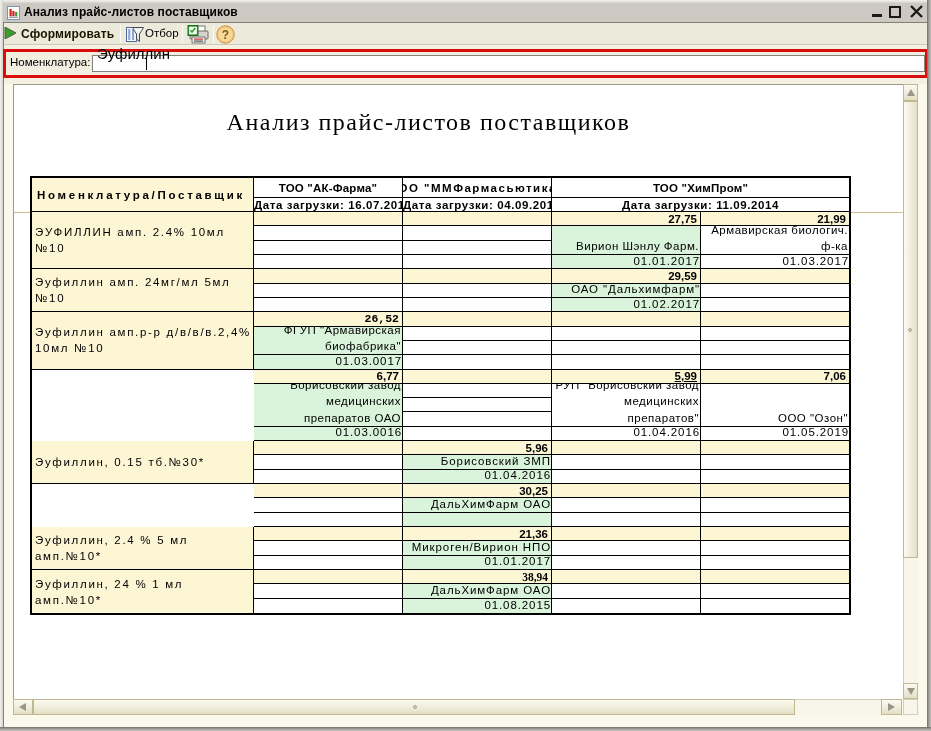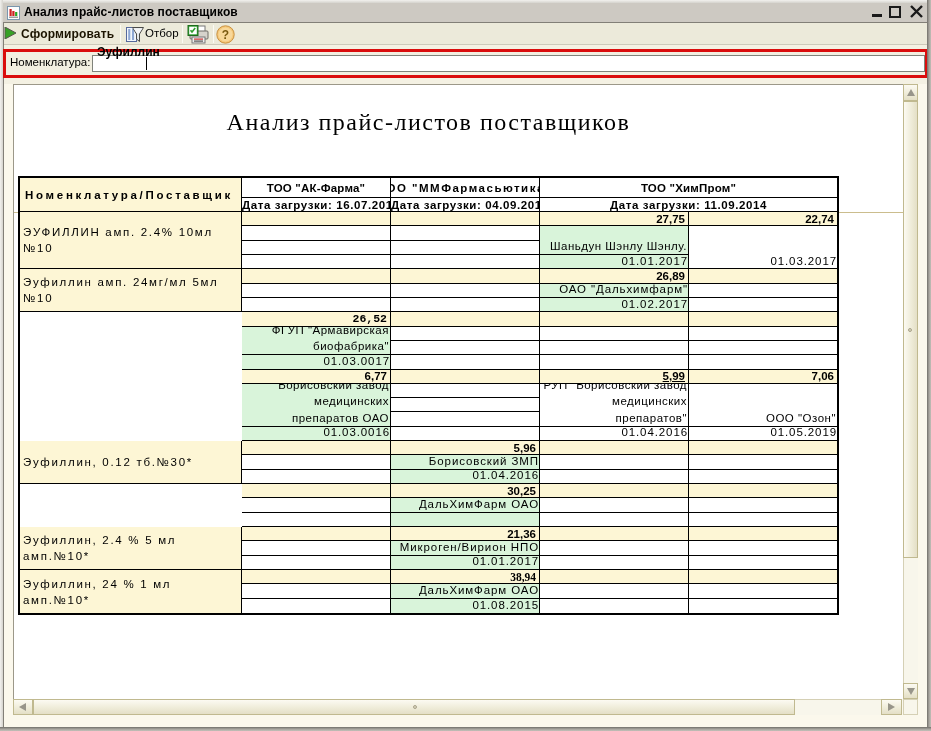--- a/index.html
+++ b/index.html
@@ -16,28 +16,28 @@
 
 #toolbar { left:4px; top:23px; width:923px; height:22px; background:#eceada; border-bottom:1px solid #cdcaba; }
 .tsep { top:25px; width:1px; height:18px; background:#cbc8b7; border-right:1px solid #fbfaf3; }
 #tb-text1 { left:21px; top:27px; font-size:12px; font-weight:bold; color:#1c1400; letter-spacing:0.15px; }
 #tb-text2 { left:145px; top:27px; font-size:11.5px; color:#000; }
 
 #fpanel { left:4px; top:45px; width:923px; height:39px; background:#f4f1e3; }
 #redbox { left:3px; top:49px; width:925px; height:29px; border:3px solid #da0d0d; background:#f2efe1; }
 #flabel { left:10px; top:56px; font-size:11.5px; color:#000; }
 #finput { left:92px; top:55px; width:833px; height:17px; background:#fff; border:1px solid #80837b; }
-#ftext { left:97px; top:45px; font-size:12px; color:#000;font-weight:bold; }
+#ftext { left:97px; top:45px; font-size:15px; color:#000; }
 #caret { left:146px; top:57px; width:1px; height:13px; background:#000; }
 
 #page { left:13px; top:84px; width:890px; height:615px; background:#fff; border-left:1px solid #9c9889; border-top:1px solid #9c9889; overflow:hidden; }
 #gridline { left:0px; top:127px; width:890px; height:1px; background:#cbbd8d; }
 #rtitle { left:4px; top:24px; width:821px; text-align:center; font-family:"Liberation Serif",serif; font-size:24px; letter-spacing:1.5px; color:#000; }
 
-#tbl { left:4px; top:91px; width:821px; height:439px; border:2px solid #000; display:grid;
+#tbl { left:16px; top:91px; width:821px; height:439px; border:2px solid #000; display:grid;
        grid-template-columns:222px 149px 149px 149px 148px;
        grid-template-rows:20px 14px repeat(28,1fr); background:#fff; }
 #tbl > div { border-right:1px solid #000; border-bottom:1px solid #000; overflow:hidden;
              display:flex; font-size:11.5px; color:#000; }
 #tbl > div.lc { border-right:none; }
 #tbl > div.lr { border-bottom:none; }
 .bg-y { background:#fdf6d5; }
 .bg-g { background:#d9f4da; }
 .num { font-weight:bold; justify-content:flex-end; align-items:center; padding-right:3px; font-size:12px; }
 .txt { justify-content:flex-end; align-items:flex-end; padding-right:1px; text-align:right; line-height:16.2px; font-size:12px; letter-spacing:0.5px; white-space:nowrap; }
@@ -115,45 +115,47 @@
 <div class="h1" style="grid-column:2/span 1; grid-row:1/span 1; ">ТОО "АК-Фарма"</div>
 <div class="h1" style="grid-column:3/span 1; grid-row:1/span 1; ">
         <span style="letter-spacing:1.5px;">ТОО "ММФармасьютика"</span>
       </div>
 <div class="h1 lc" style="grid-column:4/span 2; grid-row:1/span 1; ">ТОО "ХимПром"</div>
 <div class="h2" style="grid-column:2/span 1; grid-row:2/span 1; ">Дата загрузки: 16.07.2014</div>
 <div class="h2" style="grid-column:3/span 1; grid-row:2/span 1; ">Дата загрузки: 04.09.2014</div>
 <div class="h2 h2c lc" style="grid-column:4/span 2; grid-row:2/span 1; ">Дата загрузки: 11.09.2014</div>
 <div class="lbl bg-y" style="grid-column:1/span 1; grid-row:3/span 4; ">ЭУФИЛЛИН амп. 2.4% 10мл<br>№10</div>
 <div class="num bg-y" style="grid-column:4/span 1; grid-row:3/span 1; ">27,75</div>
-<div class="txt bg-g" style="grid-column:4/span 1; grid-row:4/span 2; ">Шаньдун Шэнлу Шэнлу.</div>
+<div class="txt bg-g" style="grid-column:4/span 1; grid-row:4/span 2; ">Вирион Шэнлу Фарм.</div>
 <div class="dat bg-g" style="grid-column:4/span 1; grid-row:6/span 1; ">01.01.2017</div>
-<div class="num bg-y lc" style="grid-column:5/span 1; grid-row:3/span 1; ">22,74</div>
+<div class="num bg-y lc" style="grid-column:5/span 1; grid-row:3/span 1; ">21,99</div>
+<div class="txt lc" style="grid-column:5/span 1; grid-row:4/span 2; ">Армавирская биологич.<br>ф-ка</div>
 <div class="dat lc" style="grid-column:5/span 1; grid-row:6/span 1; ">01.03.2017</div>
 <div class="bg-y" style="grid-column:2/span 1; grid-row:3/span 1; "></div>
 <div class="" style="grid-column:2/span 1; grid-row:4/span 1; "></div>
 <div class="" style="grid-column:2/span 1; grid-row:5/span 1; "></div>
 <div class="" style="grid-column:2/span 1; grid-row:6/span 1; "></div>
 <div class="bg-y" style="grid-column:3/span 1; grid-row:3/span 1; "></div>
 <div class="" style="grid-column:3/span 1; grid-row:4/span 1; "></div>
 <div class="" style="grid-column:3/span 1; grid-row:5/span 1; "></div>
 <div class="" style="grid-column:3/span 1; grid-row:6/span 1; "></div>
 <div class="lbl bg-y" style="grid-column:1/span 1; grid-row:7/span 3; ">Эуфиллин амп. 24мг/мл 5мл<br>№10</div>
-<div class="num bg-y" style="grid-column:4/span 1; grid-row:7/span 1; ">26,89</div>
+<div class="num bg-y" style="grid-column:4/span 1; grid-row:7/span 1; ">29,59</div>
 <div class="dat bg-g" style="grid-column:4/span 1; grid-row:8/span 1; ">ОАО "Дальхимфарм"</div>
 <div class="dat bg-g" style="grid-column:4/span 1; grid-row:9/span 1; ">01.02.2017</div>
 <div class="bg-y" style="grid-column:2/span 1; grid-row:7/span 1; "></div>
 <div class="" style="grid-column:2/span 1; grid-row:8/span 1; "></div>
 <div class="" style="grid-column:2/span 1; grid-row:9/span 1; "></div>
 <div class="bg-y" style="grid-column:3/span 1; grid-row:7/span 1; "></div>
 <div class="" style="grid-column:3/span 1; grid-row:8/span 1; "></div>
 <div class="" style="grid-column:3/span 1; grid-row:9/span 1; "></div>
 <div class="bg-y lc" style="grid-column:5/span 1; grid-row:7/span 1; "></div>
 <div class=" lc" style="grid-column:5/span 1; grid-row:8/span 1; "></div>
 <div class=" lc" style="grid-column:5/span 1; grid-row:9/span 1; "></div>
+<div class="lbl bg-y" style="grid-column:1/span 1; grid-row:10/span 4; ">Эуфиллин амп.р-р д/в/в/в.2,4%<br>10мл №10</div>
 <div class="num bg-y" style="grid-column:2/span 1; grid-row:10/span 1;font-family:Liberation Mono, monospace; ">26,52</div>
 <div class="txt bg-g" style="grid-column:2/span 1; grid-row:11/span 2; ">ФГУП "Армавирская<br>биофабрика"</div>
 <div class="dat bg-g" style="grid-column:2/span 1; grid-row:13/span 1; ">01.03.0017</div>
 <div class="bg-y" style="grid-column:3/span 1; grid-row:10/span 1; "></div>
 <div class="" style="grid-column:3/span 1; grid-row:11/span 1; "></div>
 <div class="" style="grid-column:3/span 1; grid-row:12/span 1; "></div>
 <div class="" style="grid-column:3/span 1; grid-row:13/span 1; "></div>
 <div class="bg-y" style="grid-column:4/span 1; grid-row:10/span 1; "></div>
 <div class="" style="grid-column:4/span 1; grid-row:11/span 1; "></div>
 <div class="" style="grid-column:4/span 1; grid-row:12/span 1; "></div>
@@ -169,21 +171,21 @@
 <div class="txt" style="grid-column:4/span 1; grid-row:15/span 3; ">РУП "Борисовский завод<br>медицинских<br>препаратов"</div>
 <div class="dat" style="grid-column:4/span 1; grid-row:18/span 1; ">01.04.2016</div>
 <div class="num bg-y lc" style="grid-column:5/span 1; grid-row:14/span 1; ">7,06</div>
 <div class="txt lc" style="grid-column:5/span 1; grid-row:15/span 3; ">ООО "Озон"</div>
 <div class="dat lc" style="grid-column:5/span 1; grid-row:18/span 1; ">01.05.2019</div>
 <div class="bg-y" style="grid-column:3/span 1; grid-row:14/span 1; "></div>
 <div class="" style="grid-column:3/span 1; grid-row:15/span 1; "></div>
 <div class="" style="grid-column:3/span 1; grid-row:16/span 1; "></div>
 <div class="" style="grid-column:3/span 1; grid-row:17/span 1; "></div>
 <div class="" style="grid-column:3/span 1; grid-row:18/span 1; "></div>
-<div class="lbl bg-y" style="grid-column:1/span 1; grid-row:19/span 3; ">Эуфиллин, 0.12 тб.№30*</div>
+<div class="lbl bg-y" style="grid-column:1/span 1; grid-row:19/span 3; ">Эуфиллин, 0.15 тб.№30*</div>
 <div class="num bg-y" style="grid-column:3/span 1; grid-row:19/span 1; ">5,96</div>
 <div class="dat bg-g" style="grid-column:3/span 1; grid-row:20/span 1; ">Борисовский ЗМП</div>
 <div class="dat bg-g" style="grid-column:3/span 1; grid-row:21/span 1; ">01.04.2016</div>
 <div class="bg-y" style="grid-column:2/span 1; grid-row:19/span 1; "></div>
 <div class="" style="grid-column:2/span 1; grid-row:20/span 1; "></div>
 <div class="" style="grid-column:2/span 1; grid-row:21/span 1; "></div>
 <div class="bg-y" style="grid-column:4/span 1; grid-row:19/span 1; "></div>
 <div class="" style="grid-column:4/span 1; grid-row:20/span 1; "></div>
 <div class="" style="grid-column:4/span 1; grid-row:21/span 1; "></div>
 <div class="bg-y lc" style="grid-column:5/span 1; grid-row:19/span 1; "></div>

